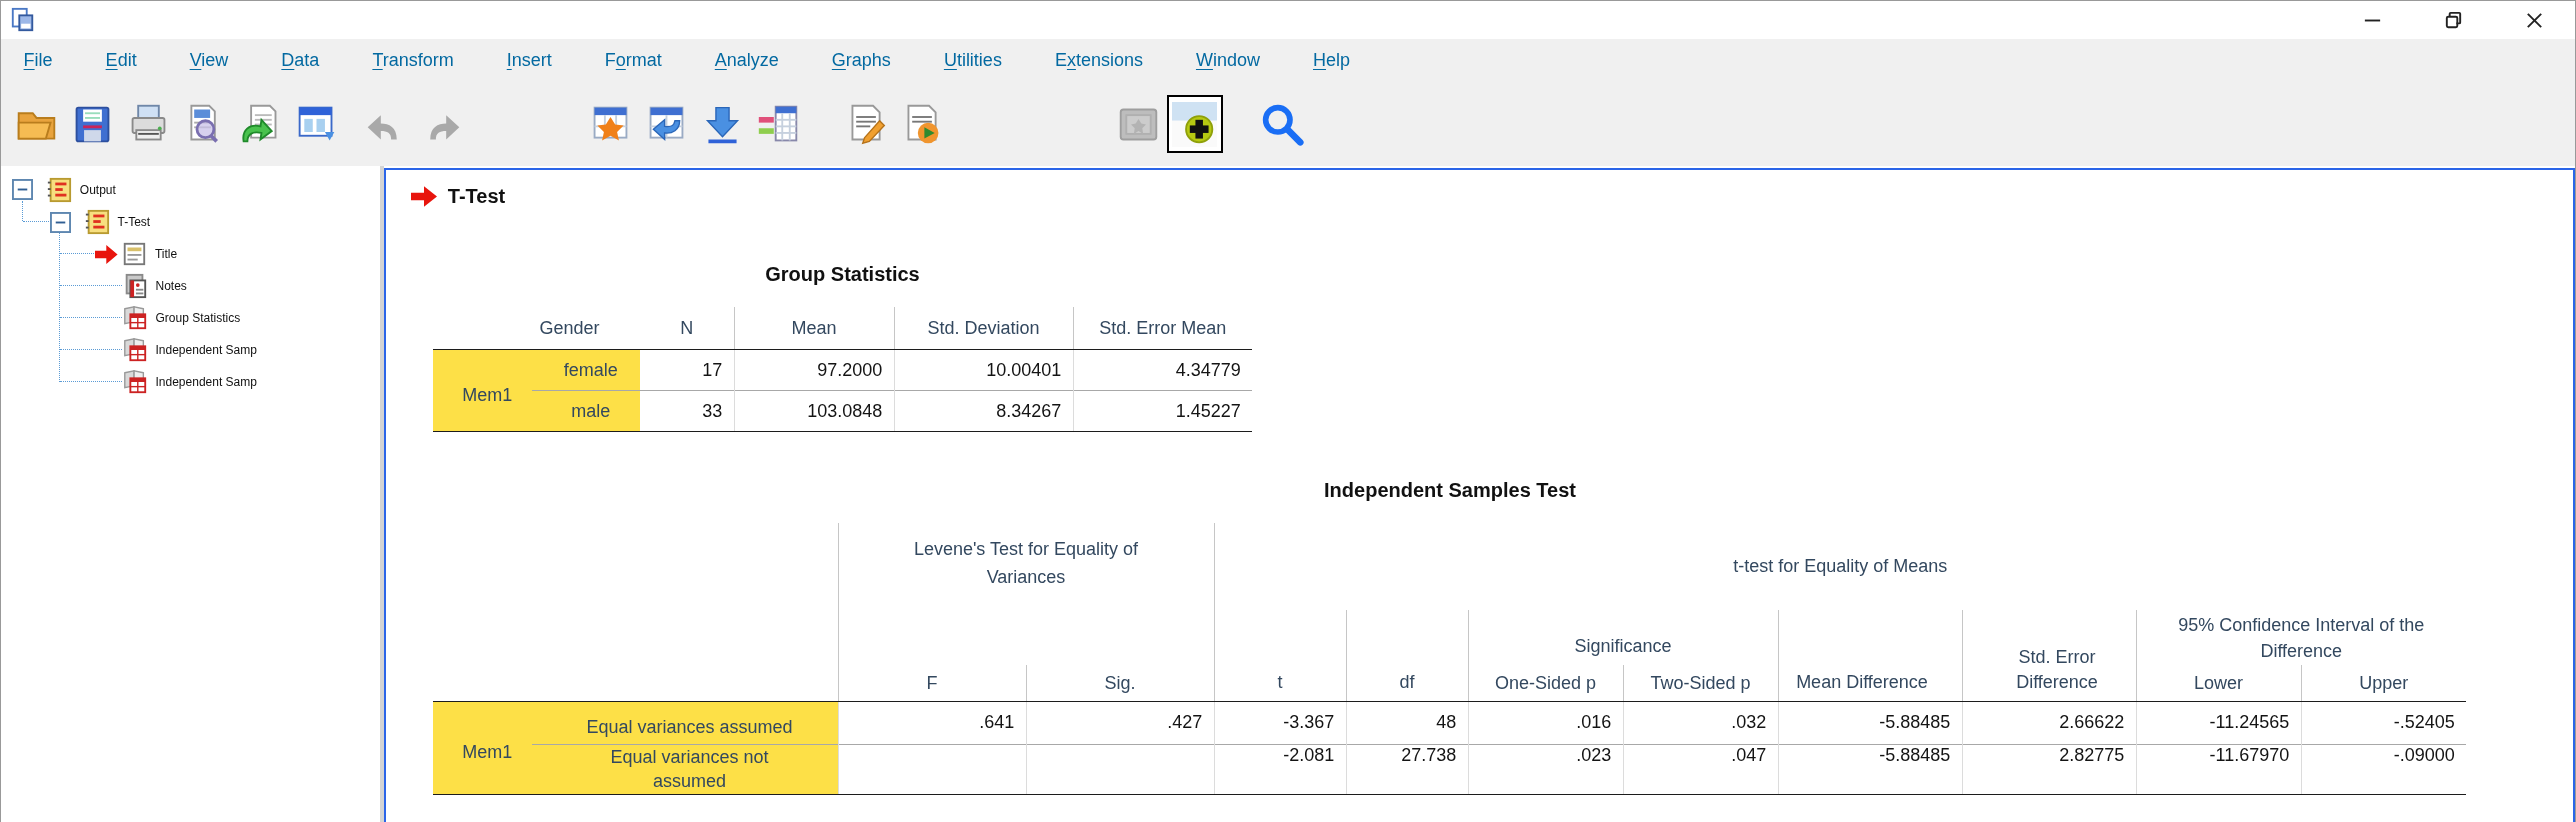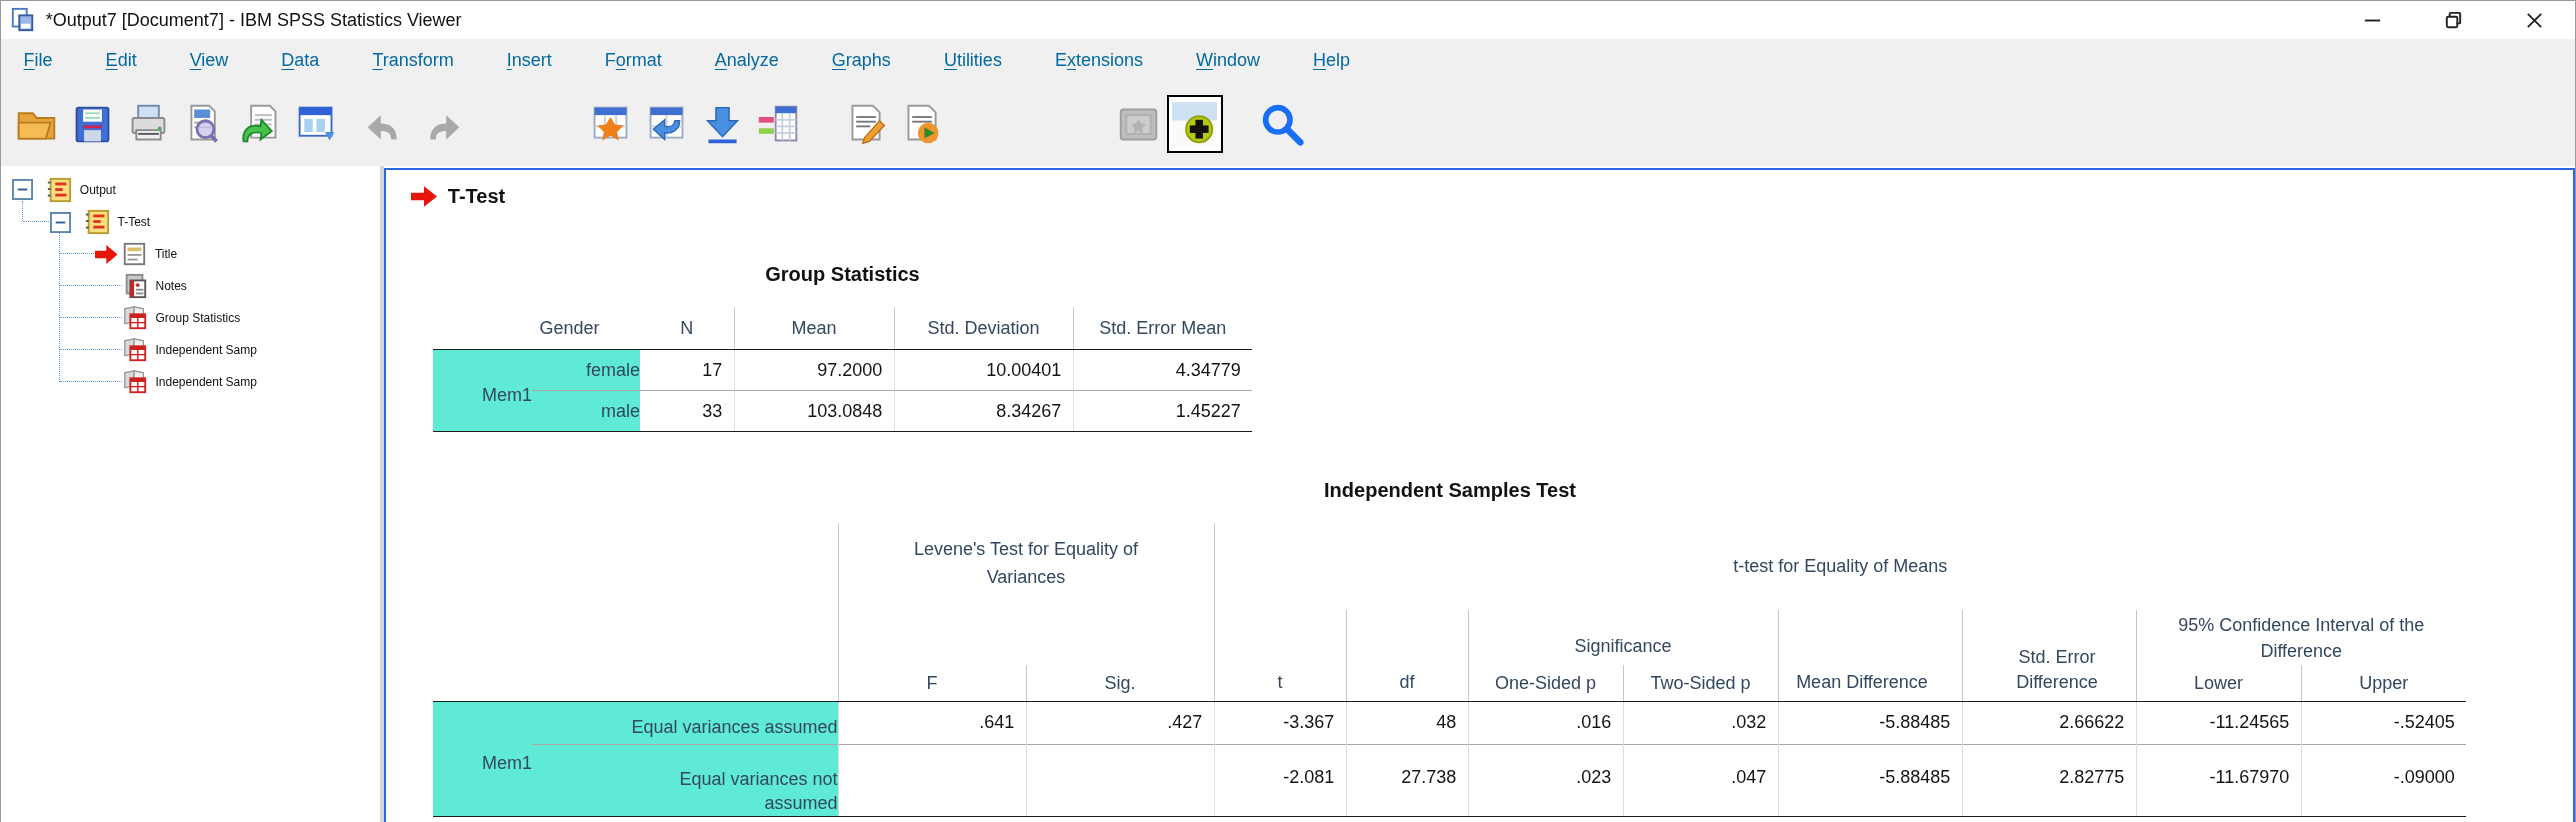--- a/index.html
+++ b/index.html
@@ -45,21 +45,21 @@
   .heading { display:flex; align-items:center; gap:11.3px; margin:15px 0 0 24.5px; }
   .heading .h-text { font-size:20px; font-weight:bold; color:#111; }
   .h-arrow { width:26px; height:21px; }
 
   .gs-block { margin:55px 0 0 47px; width:819px; }
   .tbl-title { text-align:center; font-size:20px; font-weight:bold; color:#111; margin-bottom:21px; }
   table { border-collapse:collapse; table-layout:fixed; }
   th, td { font-weight:normal; font-size:18px; }
   th { color:#33485f; }
   td { color:#141414; }
-  .lbl { color:#33485f; background:#5eead4; text-align:right; padding-left:9.4px; vertical-align:top; padding-top:8.5px; }
+  .lbl { color:#33485f; background:#fde047; text-align:center; padding-left:9.4px; vertical-align:top; padding-top:8.5px; }
   .num { text-align:right; padding-right:11.3px; }
   .ctr { text-align:center; }
   .bl  { border-left:0.9px solid #c6c6c6; }
   .dbl { border-left:0.9px solid #dcdcdc; }
   .thick-b { border-bottom:1.9px solid #1c1c1c; }
   .sep-t td { border-top:0.9px solid #a8a8a8; }
 
   .gs-table .hr th { height:43px; vertical-align:middle; }
   .gs-table td { height:41px; vertical-align:middle; }
 
@@ -67,35 +67,34 @@
   .ist-table .hr1 th { height:87px; }
   .ist-table .hr2 th { height:55px;margin-top:20px; }
   .ist-table .hr3 th { height:36px; vertical-align:middle; }
   .corner { background:transparent; }
   .levene { vertical-align:top; padding-top:11.3px; line-height:28px; }
   .ttest  { vertical-align:middle; }
   .vbot { vertical-align:bottom; padding-bottom:6.6px; line-height:24.5px; }
   .ci-head { vertical-align:middle; line-height:26px; }
   .ist-table td { vertical-align:middle; }
   .ist-table .dr1 td { height:43px; }
-  .ist-table .dr2 td { height:48px; vertical-align:top; padding-top:22px; }
+  .ist-table .dr2 td { height:48px; vertical-align:top; padding-top:0; }
   .cond span { display:inline-block; max-width:221px; line-height:24.5px; }
 </style>
 </head>
 <body>
 
 <div class="app">
 
   <div class="titlebar">
     <svg class="app-icon" viewBox="0 0 28 28">
       <rect x="3" y="2" width="15" height="19" fill="#ffffff" stroke="#4a78c5" stroke-width="2"></rect>
       <rect x="10" y="9" width="14" height="16" fill="#9db8e8" stroke="#33599e" stroke-width="2"></rect>
       <rect x="12" y="18" width="10" height="5" fill="#ffffff"></rect>
     </svg>
-    <span class="title-text">*Output7 [Document7] - IBM SPSS Statistics Viewer</span>
     <div class="win-controls">
       <div class="win-btn">
         <svg width="21" height="21" viewBox="0 0 22 22">
             <line x1="3" y1="11" x2="19" y2="11" stroke="#222" stroke-width="2"></line>
           </svg>
       </div>
       <div class="win-btn">
         <svg width="21" height="21" viewBox="0 0 22 22">
             <path d="M7 7 V4 a1 1 0 0 1 1-1 h9 a1 1 0 0 1 1 1 v9 a1 1 0 0 1 -1 1 h-3" fill="none" stroke="#222" stroke-width="2"></path>
             <rect x="4" y="7" width="11" height="11" rx="1.5" fill="none" stroke="#222" stroke-width="2"></rect>

